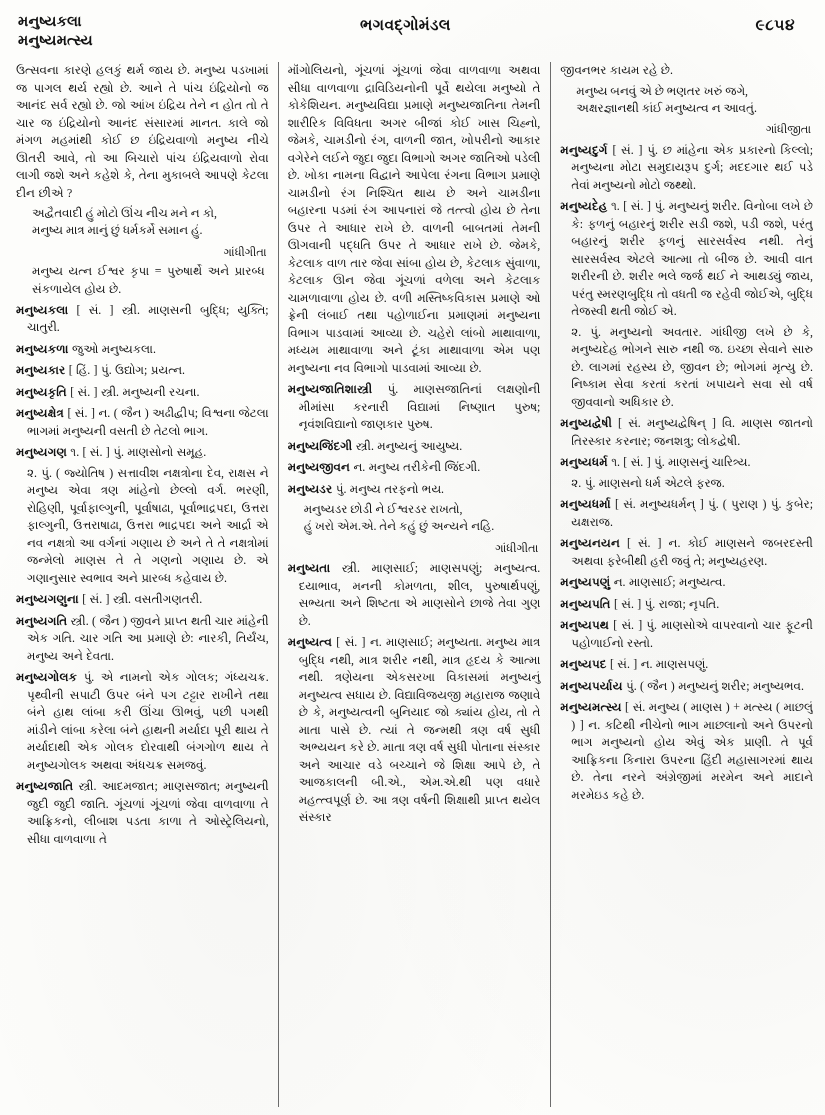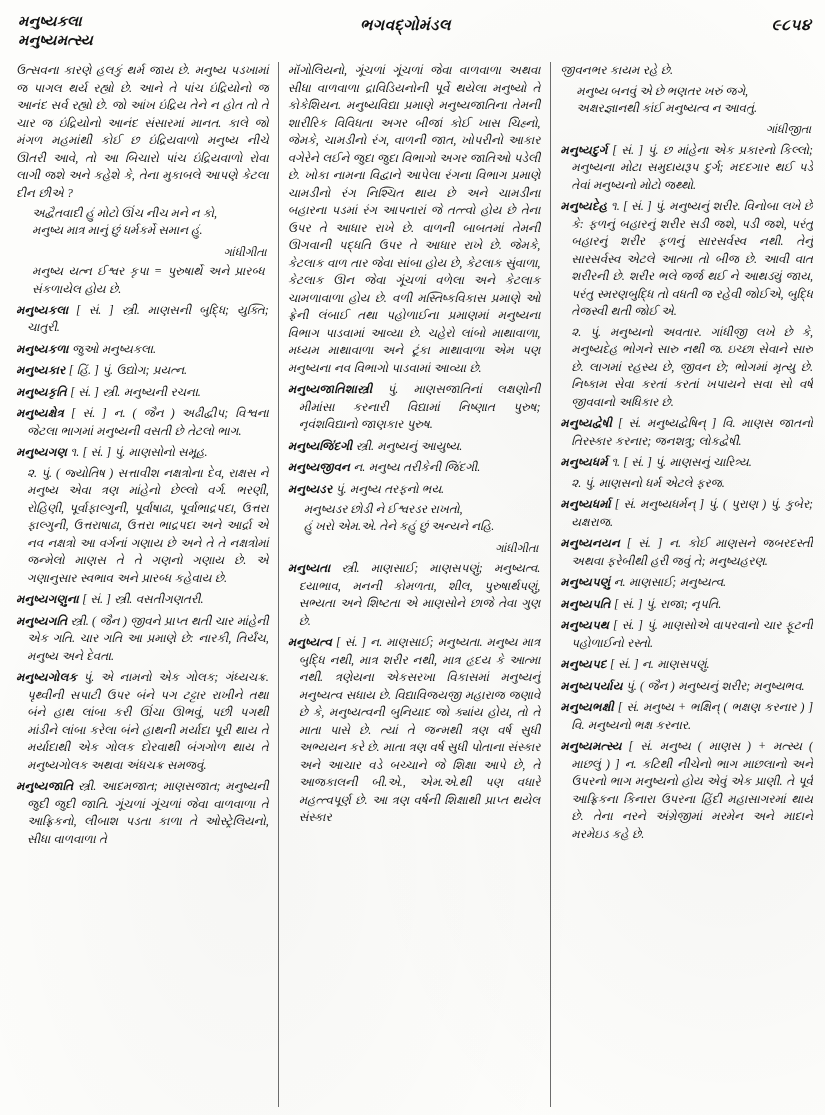--- a/index.html
+++ b/index.html
@@ -17,21 +17,20 @@
     height: 1115px;
     background: #fdfdfb;
     overflow: hidden;
     box-sizing: border-box;
     padding: 8px;
     
     background-image:
       radial-gradient(ellipse at 72% 30%, rgba(0,0,0,0.035) 0%, rgba(0,0,0,0) 38%),
       radial-gradient(ellipse at 30% 78%, rgba(0,0,0,0.028) 0%, rgba(0,0,0,0) 42%),
       radial-gradient(ellipse at 88% 72%, rgba(0,0,0,0.030) 0%, rgba(0,0,0,0) 36%);
-    font-style: italic;
   }
 
   
   .runhead {
     position: absolute;
     top: 12px;
     left: 18px;
     right: 14px;
     height: 46px;
   }
@@ -53,21 +52,21 @@
     left: 0;
     right: 18px;
     top: 4px;
     text-align: center;
     font-weight: bold;
     font-size: 15.5px;
     letter-spacing: 0.3px;
   }
   .runhead .folio {
     position: absolute;
-    right: 0;
+    right: 16px;
     top: 4px;
     font-weight: bold;
     font-size: 15.5px;
     letter-spacing: 0.5px;
   }
 
   
   .columns {
     position: absolute;
     top: 62px;
@@ -208,18 +207,17 @@
         <p class="entry"><span class="hw">મનુષ્યદ્વેષી</span><span> [ સં. મનુષ્યદ્વેષિન્ ] વિ. માણસ જાતનો તિરસ્કાર કરનાર; જનશત્રુ; લોકદ્વેષી.</span></p>
         <p class="entry"><span class="hw">મનુષ્યધર્મ</span><span> ૧. [ સં. ] પું. માણસનું ચારિત્ર્ય.</span></p>
         <p class="sub">૨. પું. માણસનો ધર્મ એટલે ફરજ.</p>
         <p class="entry"><span class="hw">મનુષ્યધર્મા</span><span> [ સં. મનુષ્યધર્મન્ ] પું. ( પુરાણ ) પું. કુબેર; યક્ષરાજ.</span></p>
         <p class="entry"><span class="hw">મનુષ્યનયન</span><span> [ સં. ] ન. કોઈ માણસને જબરદસ્તી અથવા ફરેબીથી હરી જવું તે; મનુષ્યહરણ.</span></p>
         <p class="entry"><span class="hw">મનુષ્યપણું</span><span> ન. માણસાઈ; મનુષ્યત્વ.</span></p>
         <p class="entry"><span class="hw">મનુષ્યપતિ</span><span> [ સં. ] પું. રાજા; નૃપતિ.</span></p>
         <p class="entry"><span class="hw">મનુષ્યપથ</span><span> [ સં. ] પું. માણસોએ વાપરવાનો ચાર ફૂટની પહોળાઈનો રસ્તો.</span></p>
         <p class="entry"><span class="hw">મનુષ્યપદ</span><span> [ સં. ] ન. માણસપણું.</span></p>
         <p class="entry"><span class="hw">મનુષ્યપર્યાય</span><span> પું. ( જૈન ) મનુષ્યનું શરીર; મનુષ્યભવ.</span></p>
-        <p class="entry"><span class="hw">મનુષ્યભક્ષી</span><span> [ સં. મનુષ્ય + ભક્ષિન્ ( ભક્ષણ કરનાર ) ] વિ. મનુષ્યનો ભક્ષ કરનાર.</span></p>
         <p class="entry"><span class="hw">મનુષ્યમત્સ્ય</span><span> [ સં. મનુષ્ય ( માણસ ) + મત્સ્ય ( માછલું ) ] ન. કટિથી નીચેનો ભાગ માછલાનો અને ઉપરનો ભાગ મનુષ્યનો હોય એવું એક પ્રાણી. તે પૂર્વ આફ્રિકના કિનારા ઉપરના હિંદી મહાસાગરમાં થાય છે. તેના નરને અંગ્રેજીમાં મરમેન અને માદાને મરમેઇડ કહે છે.</span></p>
       </div>
   </div>
 
 </div>
 
 </body></html>

